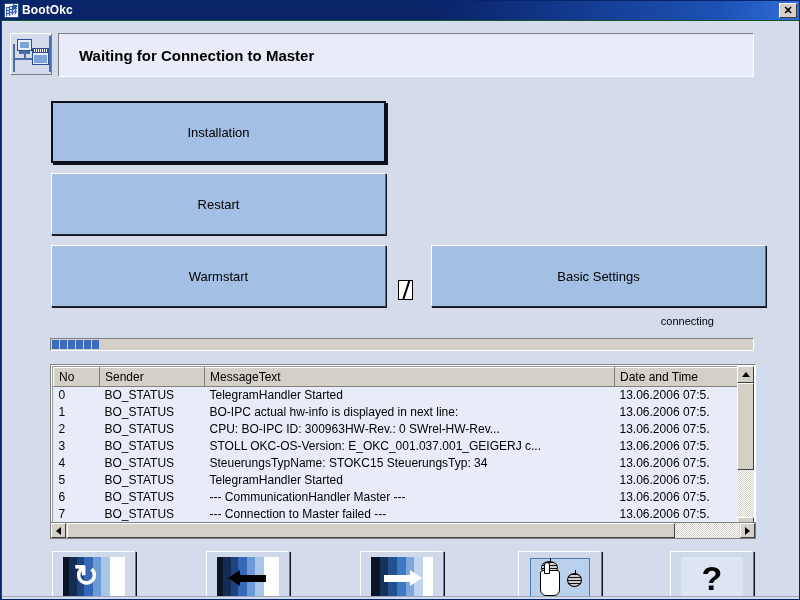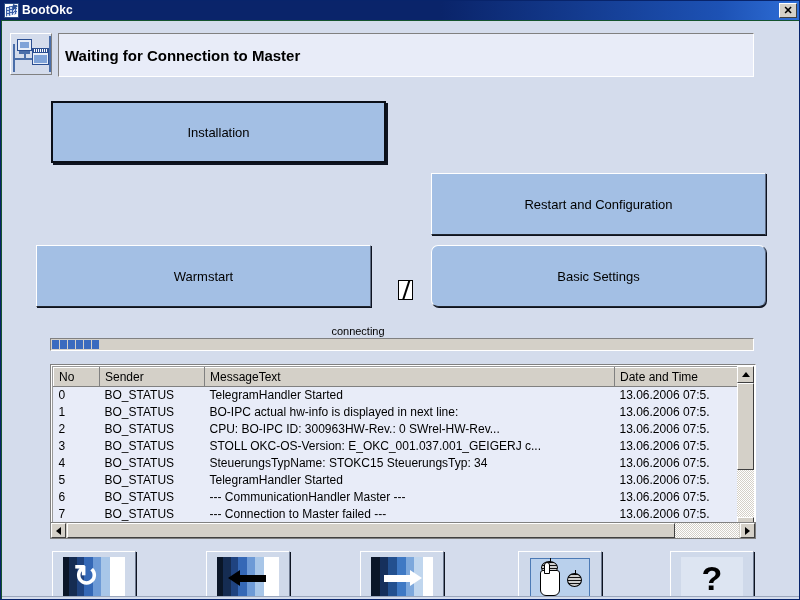--- a/index.html
+++ b/index.html
@@ -179,21 +179,21 @@
   .status-field {
     flex: 1;
     margin-left: 6px;
     background: #e8ecf8;
     border: 1px solid #808080;
     border-right-color: #ffffff;
     border-bottom-color: #ffffff;
     box-sizing: border-box;
     display: flex;
     align-items: center;
-    padding-left: 6px;
+    padding-left: 20px;
     font-size: 15px;
     font-weight: bold;
     color: #000000;
   }
 
   
   .bigbtn {
     position: absolute;
     width: 335px;
     height: 62px;
@@ -215,45 +215,45 @@
     box-shadow: 2px 2px 0 #0d1320;
   }
   .bigbtn.focused > span {
     outline: none;
   }
 
   #btn-installation      { left: 49px;  top: 80px; }
   #btn-install-config    { left: 429px; top: 80px; }
   #btn-restart           { left: 49px;  top: 152px; }
   #btn-restart-config    { left: 429px; top: 152px; }
-  #btn-warmstart         { left: 34px;  top: 224px; }
-  #btn-basic-settings    { left: 429px; top: 224px; border-radius: 7px; }
+  #btn-warmstart         { left: 49px;  top: 224px; }
+  #btn-basic-settings    { left: 429px; top: 224px; }
 
   
   .spinner {
     position: absolute;
     left: 396px; top: 259px;
     width: 15px; height: 20px;
     background: #ffffff;
     border: 1px solid #000000;
     box-sizing: border-box;
     overflow: hidden;
   }
   .spinner .bar {
     position: absolute;
     left: 6px; top: -3px;
     width: 2px; height: 26px;
     background: #000000;
     transform: rotate(18deg);
   }
   .connecting {
     position: absolute;
-    left: 0; top: 304px;
+    left: 0; top: 294px;
     width: 712px;
-    text-align: center;
+    text-align: right;
     font-size: 11px;
     color: #000000;
   }
 
   
   .progress {
     position: absolute;
     left: 48px; top: 317px;
     width: 704px; height: 13px;
     background: #d4d0c8;
@@ -592,22 +592,22 @@
         <div class="frame-r"></div>
       </div>
       <div class="status-field">
         <span>Waiting for Connection to Master</span>
       </div>
     </div>
 
     <div class="bigbtn focused" id="btn-installation">
       <span>Installation</span>
     </div>
-    <div class="bigbtn" id="btn-restart-config">
-      <span>Restart and Configuration</span>
+    <div class="bigbtn" id="btn-restart">
+      <span>Restart</span>
     </div>
     <div class="bigbtn" id="btn-warmstart">
       <span>Warmstart</span>
     </div>
     <div class="bigbtn" id="btn-basic-settings">
       <span>Basic Settings</span>
     </div>
 
     <div class="spinner">
       <div class="bar"></div>

